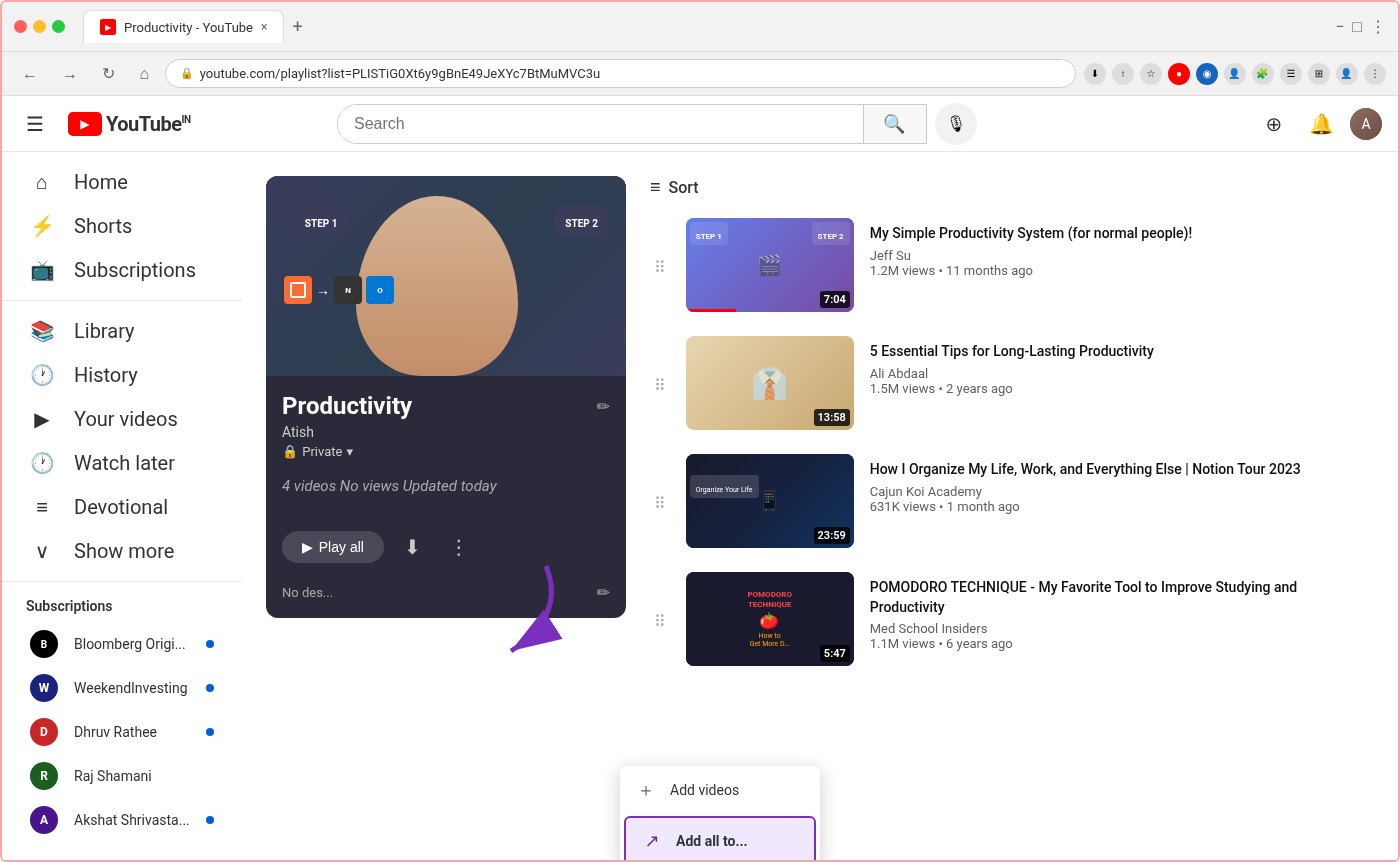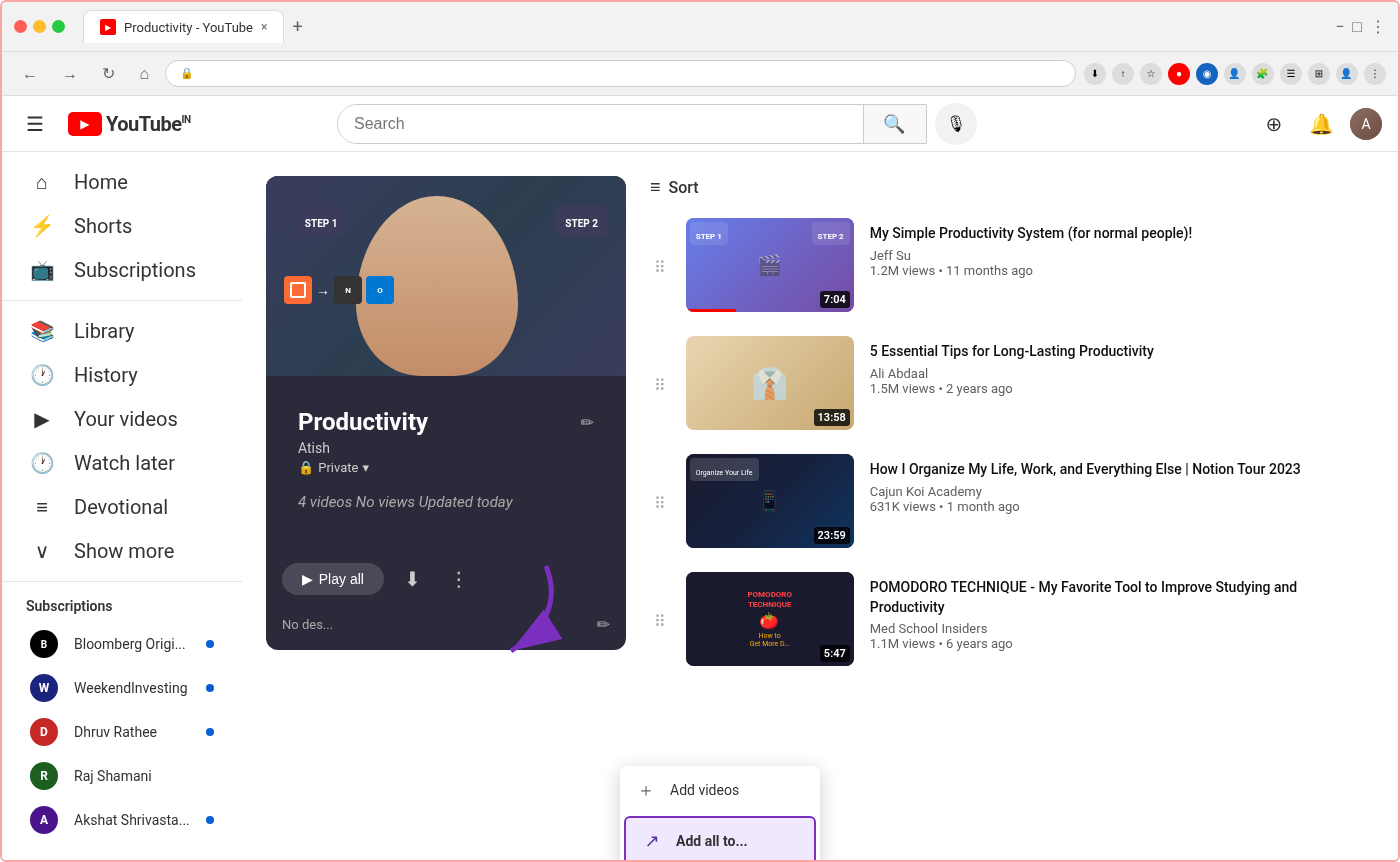--- a/index.html
+++ b/index.html
@@ -58,21 +58,21 @@
     .sub-avatar { width: 28px; height: 28px; border-radius: 50%; overflow: hidden; display: flex; align-items: center; justify-content: center; font-size: 12px; color: white; font-weight: bold; }
     .sub-label { font-size: 14px; color: #333; flex: 1; white-space: nowrap; overflow: hidden; text-overflow: ellipsis; }
     .sub-dot { width: 8px; height: 8px; border-radius: 50%; background: #065fd4; flex-shrink: 0; }
 
     
     .yt-main { flex: 1; overflow-y: auto; padding: 24px; display: flex; gap: 24px; }
 
     
     .playlist-card { width: 360px; min-width: 360px; background: #2a2a3a; border-radius: 12px; overflow: visible; position: relative; }
     .playlist-thumbnail { width: 100%; height: 200px; object-fit: cover; border-radius: 12px 12px 0 0; overflow: hidden; background: linear-gradient(135deg, #3a3a5a 0%, #2a2a4a 100%); position: relative; display: flex; align-items: center; justify-content: center; }
-    .playlist-info { padding: 32px; color: white; }
+    .playlist-info { padding: 16px; color: white; }
     .playlist-title-row { display: flex; align-items: center; justify-content: space-between; }
     .playlist-title { font-size: 24px; font-weight: 700; color: white; }
     .playlist-edit-btn { background: none; border: none; color: #aaa; font-size: 16px; cursor: pointer; }
     .playlist-owner { font-size: 14px; color: #ccc; margin-top: 4px; }
     .playlist-meta { display: flex; align-items: center; gap: 6px; margin-top: 4px; }
     .playlist-privacy { font-size: 13px; color: #ccc; display: flex; align-items: center; gap: 4px; cursor: pointer; }
     .playlist-stats { font-size: 15px; color: #aaa; margin-top: 18px; font-style: italic; }
     .playlist-actions { display: flex; align-items: center; gap: 12px; margin-top: 16px; padding: 0 16px 16px; }
     .playlist-action-btn { background: rgba(255,255,255,0.15); border: none; color: white; border-radius: 20px; padding: 8px 20px; font-size: 14px; cursor: pointer; display: flex; align-items: center; gap: 6px; }
     .playlist-action-icon { background: none; border: none; color: #ccc; font-size: 20px; cursor: pointer; padding: 8px; border-radius: 50%; }
@@ -129,20 +129,21 @@
     </div>
   </div>
 
   <div class="nav-bar">
     <button class="nav-btn">←</button>
     <button class="nav-btn">→</button>
     <button class="nav-btn">↻</button>
     <button class="nav-btn">⌂</button>
     <div class="address-bar">
       <span class="address-bar-icon">🔒</span>
+      <span style="font-size:13px; color:#333;">youtube.com/playlist?list=PLISTiG0Xt6y9gBnE49JeXYc7BtMuMVC3u</span>
     </div>
     <div class="nav-icons">
       <div class="nav-icon">⬇</div>
       <div class="nav-icon">↑</div>
       <div class="nav-icon">☆</div>
       <div class="nav-icon" style="background:#ff0000; color:white;">●</div>
       <div class="nav-icon" style="background:#1565c0; color:white;">◉</div>
       <div class="nav-icon">👤</div>
       <div class="nav-icon">🧩</div>
       <div class="nav-icon">☰</div>
@@ -376,21 +377,21 @@
                 <span> • </span>
                 <span>2 years ago</span>
               </div>
             </div>
           </div>
 
           <div class="video-item">
             <span class="drag-handle">⠿</span>
             <div class="video-thumb" style="position:relative;">
               <div style="width:100%; height:100%; background: linear-gradient(135deg, #1a1a2e 0%, #16213e 50%, #0f3460 100%); display:flex; align-items:center; justify-content:center; position:relative;">
-                <div style="position:absolute; top:4px; left:4px; background:rgba(255,255,255,0.15); border-radius:4px; padding:2px 6px;"><span style="color:white; font-size:7px;">Organize Your Life</span></div>
+                <div style="position:absolute; top:21px; left:4px; background:rgba(255,255,255,0.15); border-radius:4px; padding:2px 6px;"><span style="color:white; font-size:7px;">Organize Your Life</span></div>
                 <div style="color:white; font-size:20px; opacity:0.5;">📱</div>
               </div>
               <span class="video-duration">23:59</span>
             </div>
             <div class="video-info">
               <div class="video-title">How I Organize My Life, Work, and Everything Else | Notion Tour 2023</div>
               <div class="video-meta">Cajun Koi Academy</div>
               <div class="video-meta">
                 <span>631K views</span>
                 <span> • </span>

